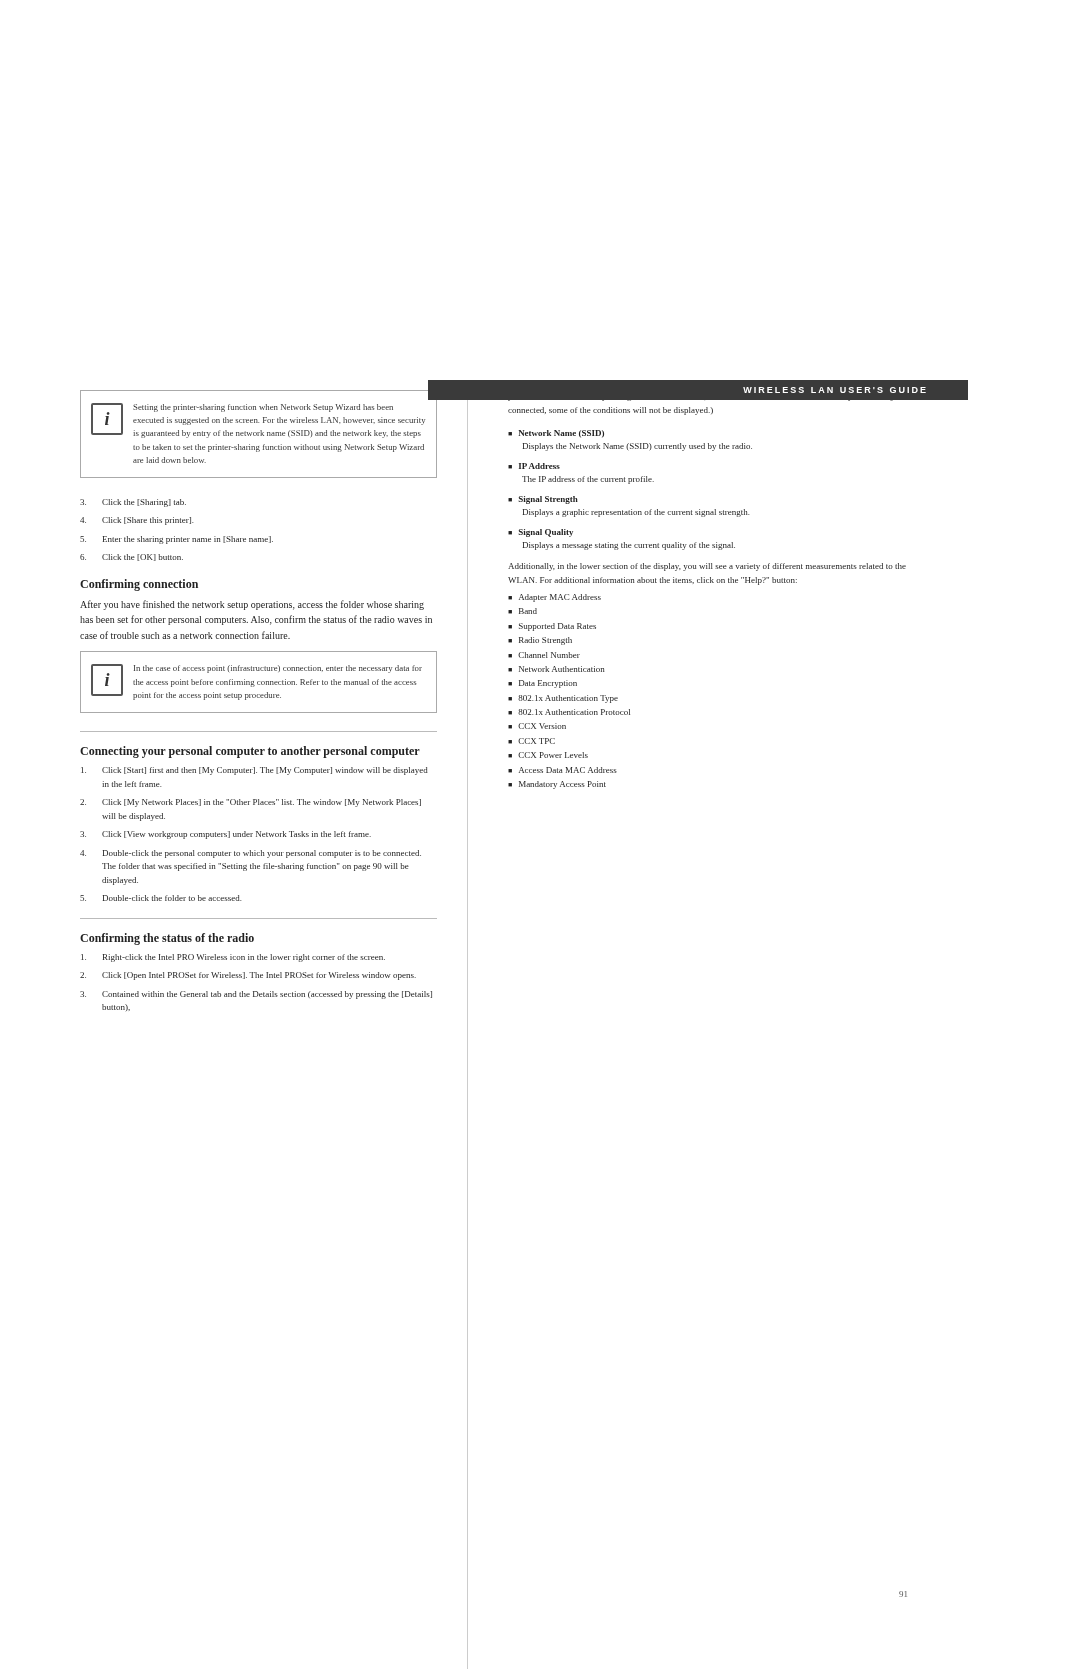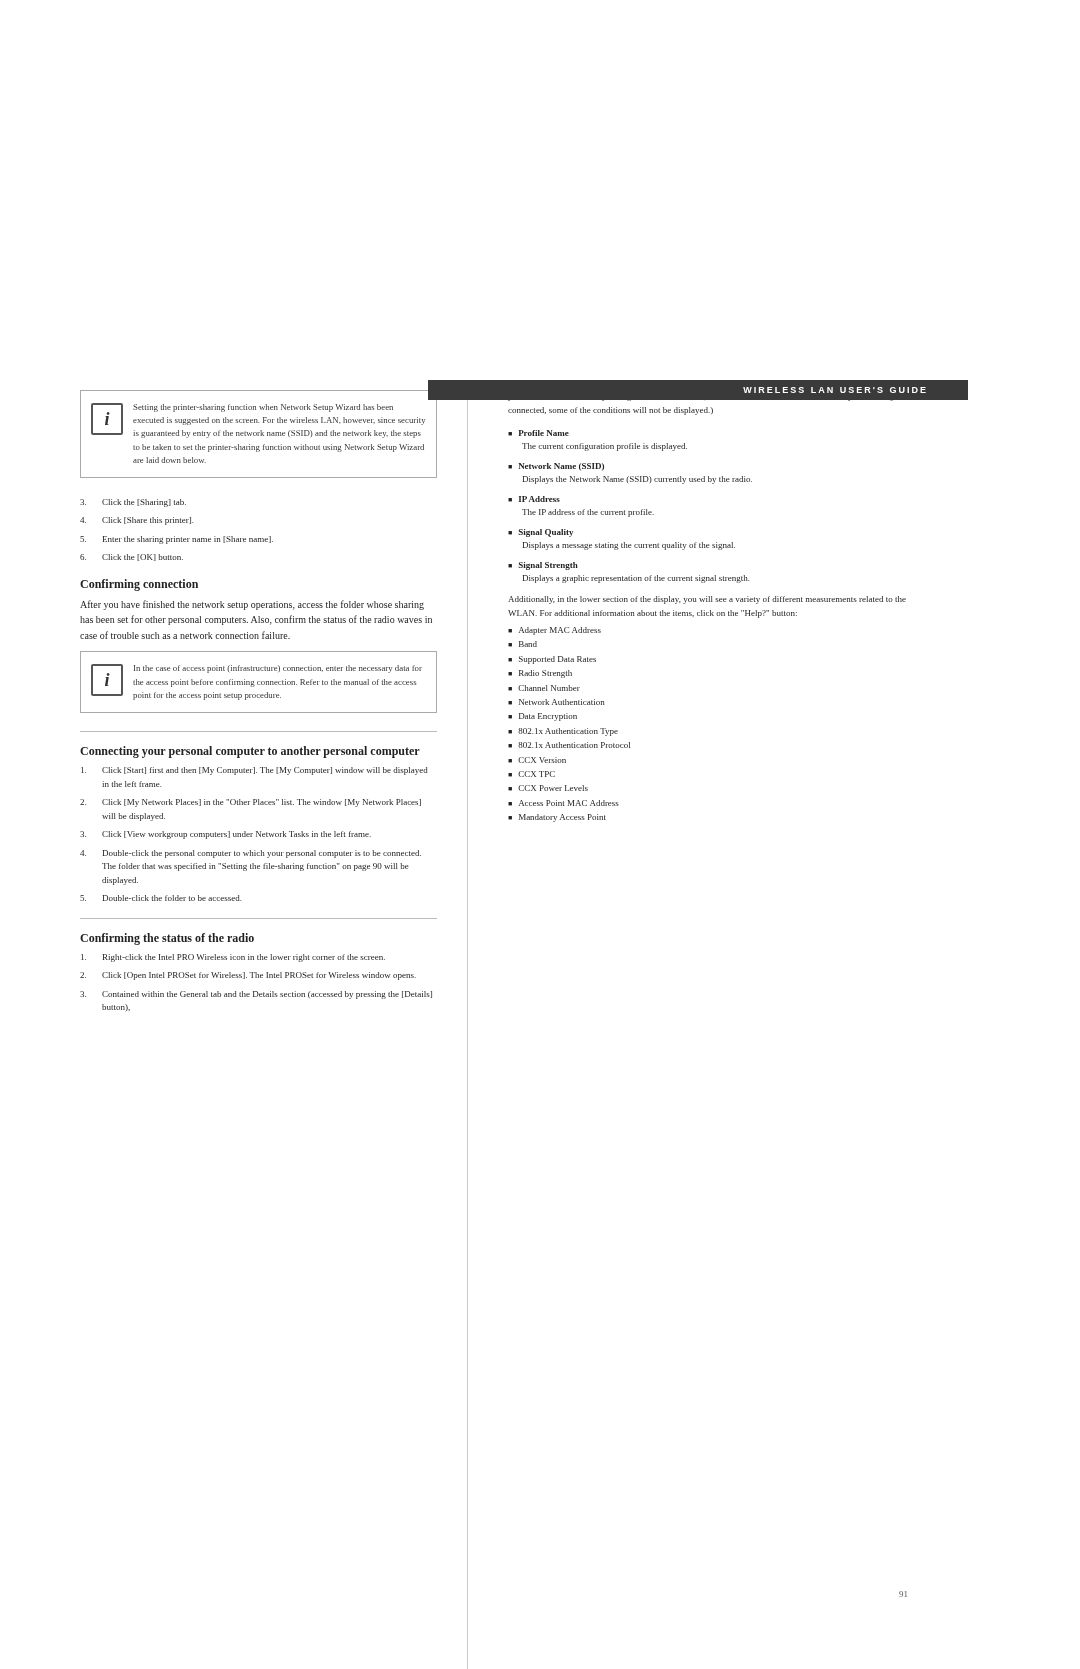--- a/index.html
+++ b/index.html
@@ -266,53 +266,47 @@
           </div>
         </div>
       </div>
 
     </div>
 
     <div class="right-col">
 
       <p class="right-intro">you will find the current operating status of the radio. (When the radio is turned off or the computer is not yet connected, some of the conditions will not be displayed.)</p>
 
-      <div class="right-bullet-section">
-        <div class="right-bullet-label">
-          <span>Profile Name</span>
-        </div>
-        <div class="right-bullet-desc">The current configuration profile is displayed.</div>
-      </div>
 
       <div class="right-bullet-section">
         <div class="right-bullet-label">
           <span>Network Name (SSID)</span>
         </div>
         <div class="right-bullet-desc">Displays the Network Name (SSID) currently used by the radio.</div>
       </div>
 
       <div class="right-bullet-section">
         <div class="right-bullet-label">
           <span>IP Address</span>
         </div>
         <div class="right-bullet-desc">The IP address of the current profile.</div>
       </div>
 
       <div class="right-bullet-section">
         <div class="right-bullet-label">
-          <span>Signal Quality</span>
-        </div>
-        <div class="right-bullet-desc">Displays a message stating the current quality of the signal.</div>
+          <span>Signal Strength</span>
+        </div>
+        <div class="right-bullet-desc">Displays a graphic representation of the current signal strength.</div>
       </div>
 
       <div class="right-bullet-section">
         <div class="right-bullet-label">
-          <span>Signal Strength</span>
-        </div>
-        <div class="right-bullet-desc">Displays a graphic representation of the current signal strength.</div>
+          <span>Signal Quality</span>
+        </div>
+        <div class="right-bullet-desc">Displays a message stating the current quality of the signal.</div>
       </div>
 
       <p class="additionally-text">Additionally, in the lower section of the display, you will see a variety of different measurements related to the WLAN. For additional information about the items, click on the "Help?" button:</p>
 
       <ul class="simple-bullet-list">
         <li>
             <span>Adapter MAC Address</span>
           </li>
         <li>
             <span>Band</span>
@@ -341,21 +335,21 @@
         <li>
             <span>CCX Version</span>
           </li>
         <li>
             <span>CCX TPC</span>
           </li>
         <li>
             <span>CCX Power Levels</span>
           </li>
         <li>
-            <span>Access Point MAC Address</span>
+            <span>Access Data MAC Address</span>
           </li>
         <li>
             <span>Mandatory Access Point</span>
           </li>
       </ul>
 
     </div>
   </div>
 
   <div class="page-number">91</div>

